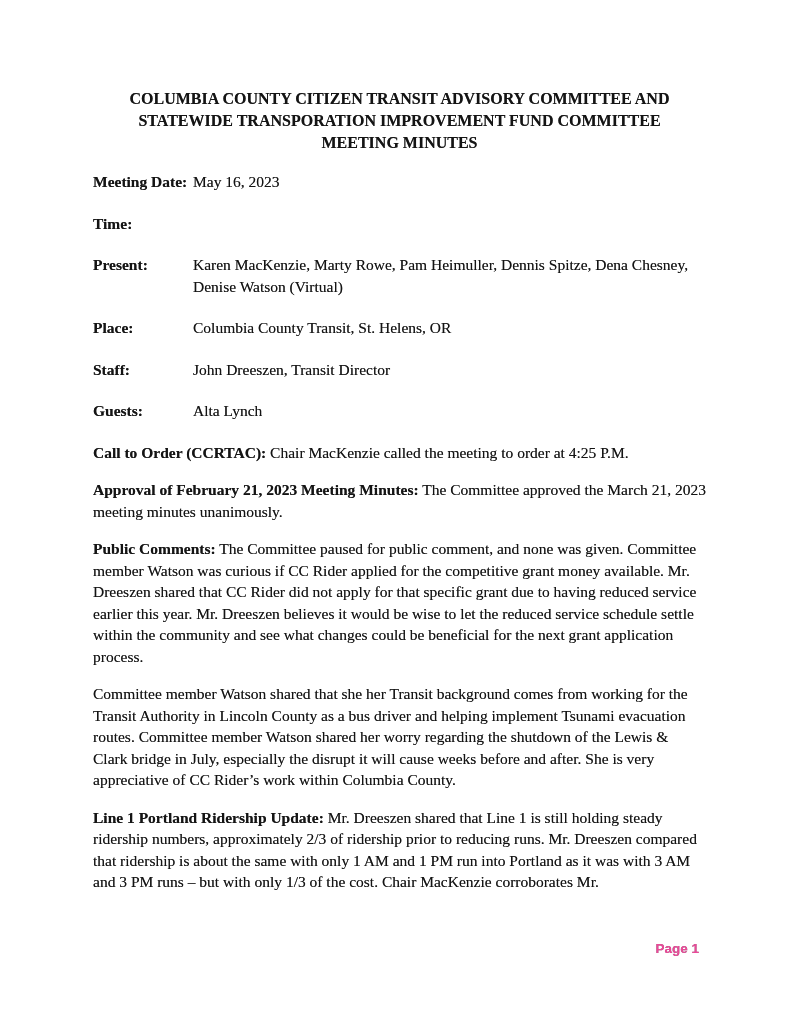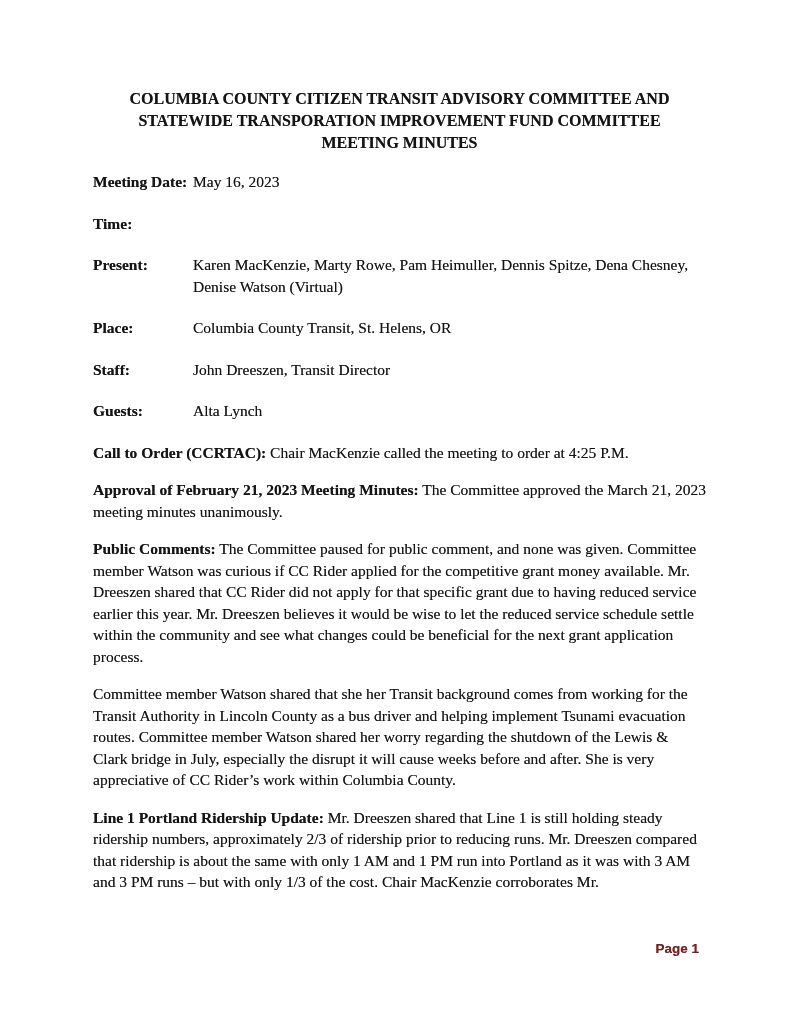--- a/index.html
+++ b/index.html
@@ -52,21 +52,21 @@
     margin-top: 9px;
   }
   .footer {
     position: absolute;
     top: 941px;
     right: 92px;
     font-family: "Liberation Sans", sans-serif;
     font-weight: bold;
     font-size: 13.5px;
     line-height: 16px;
-    color: #7f1d1d;
+    color: #ec4899;
     text-shadow: 0 0 0.5px rgba(0,0,0,0.55);
     padding-left: 48px;
   }
 </style>
 </head>
 <body>
 
 <div class="page">
   <div class="content">
 

